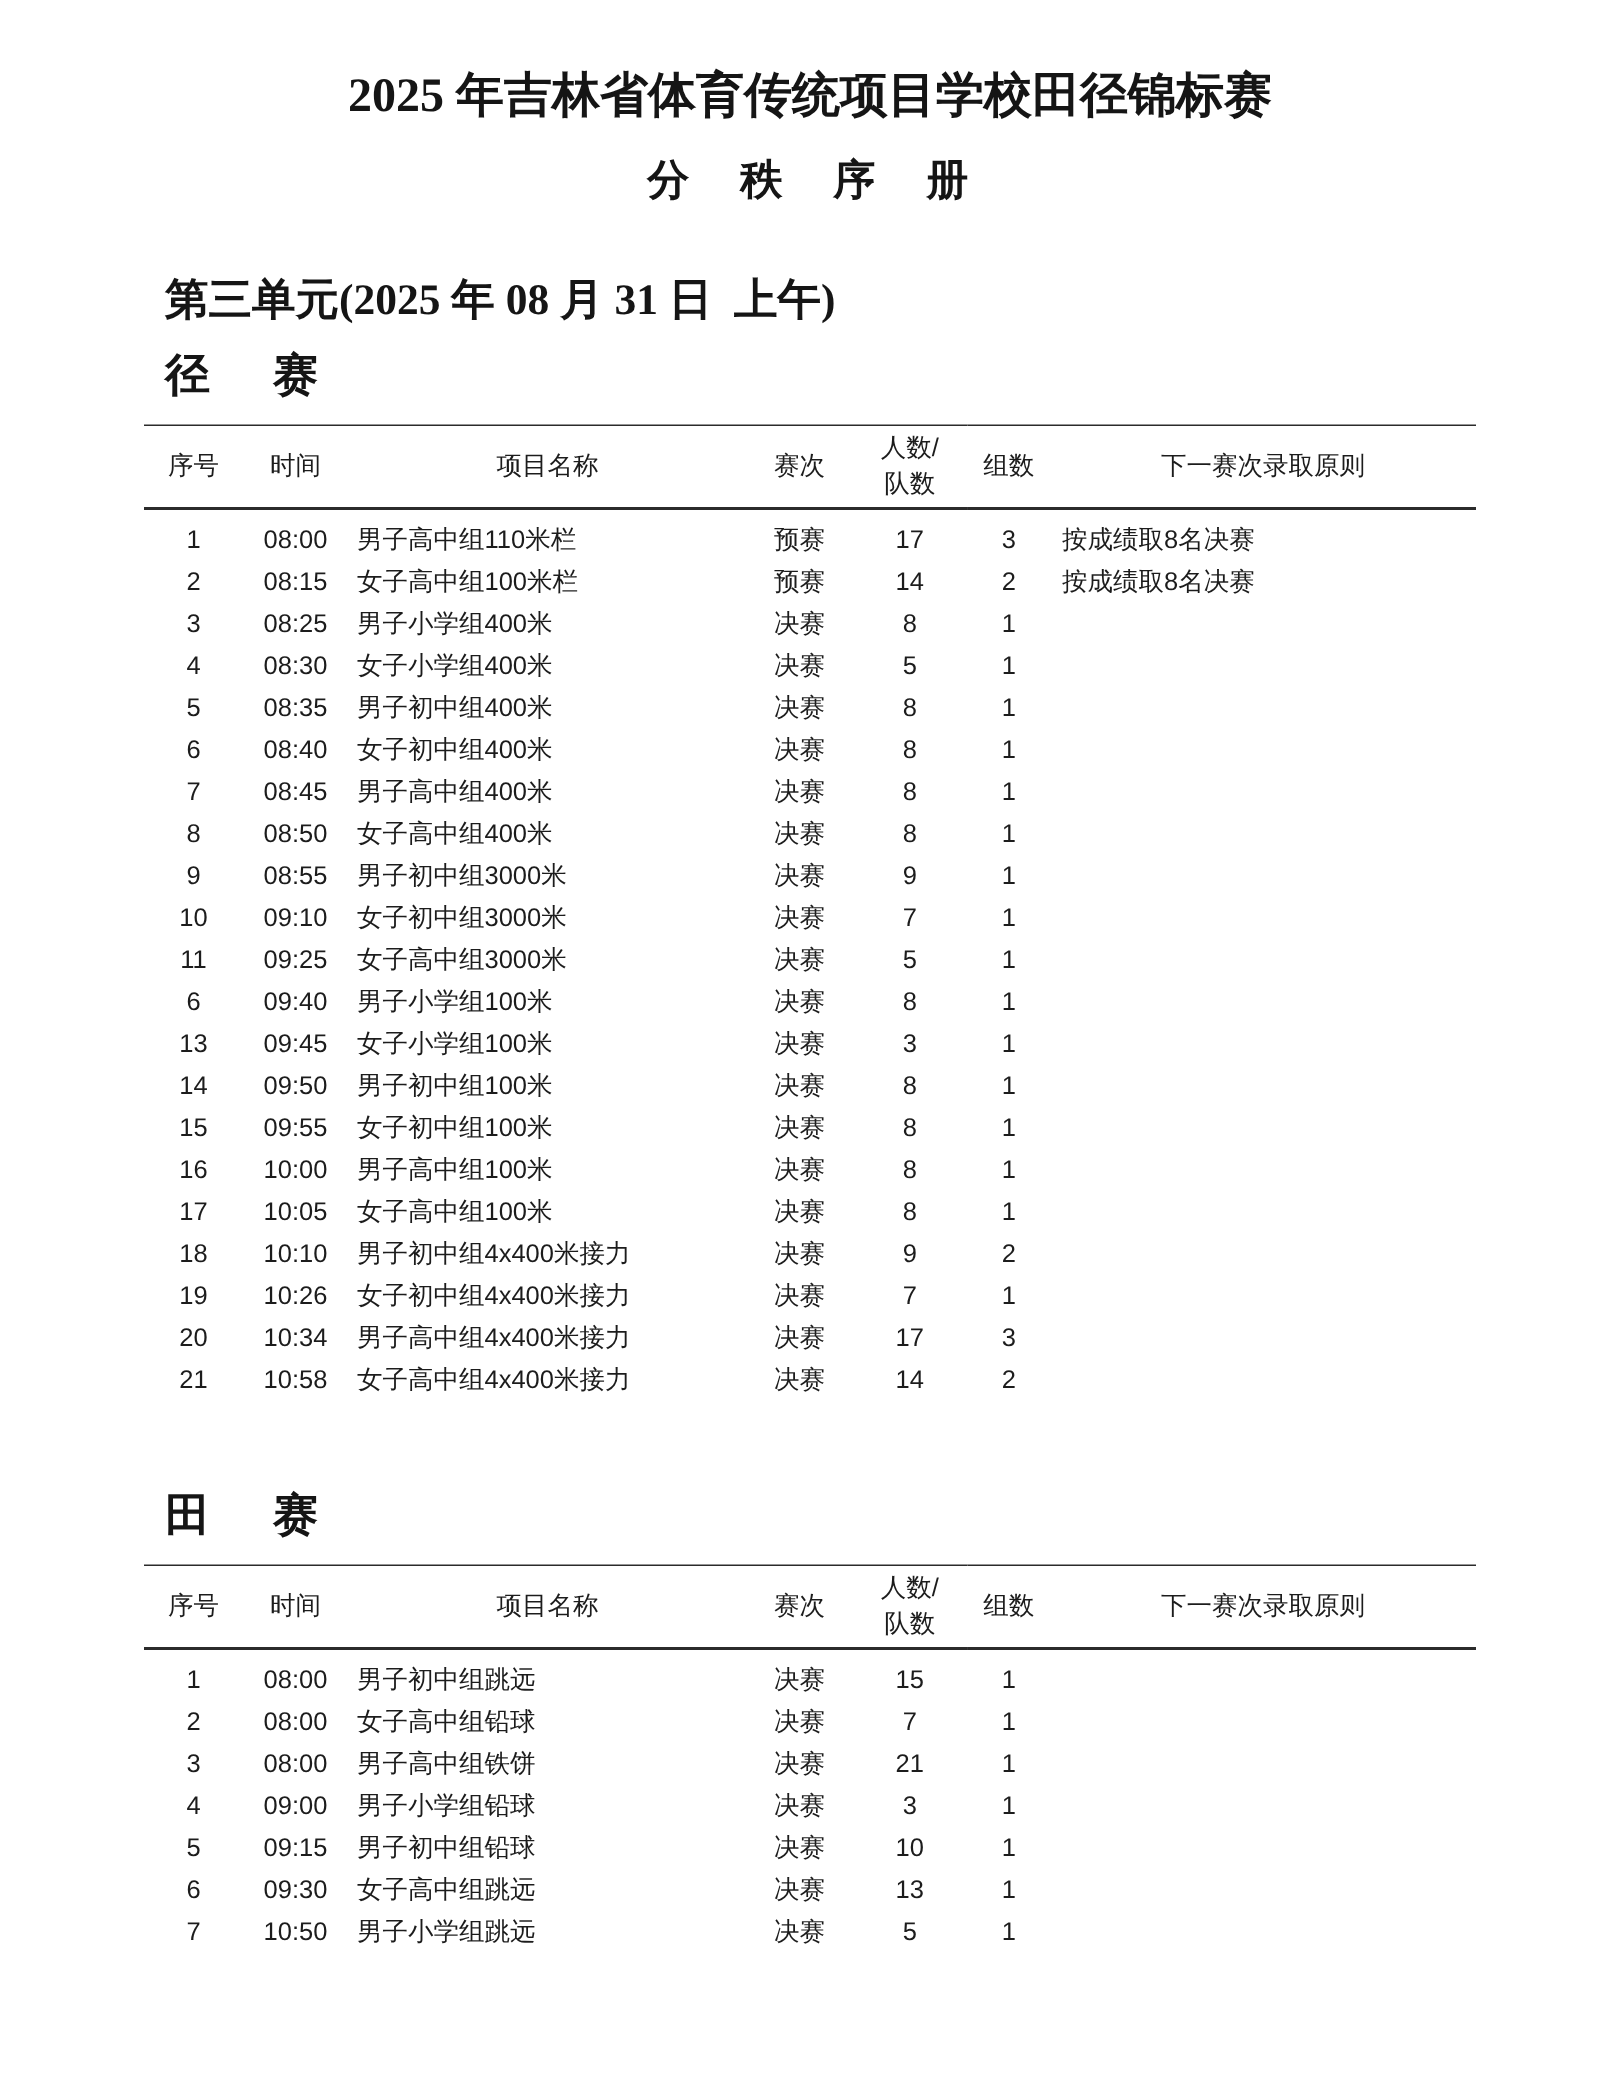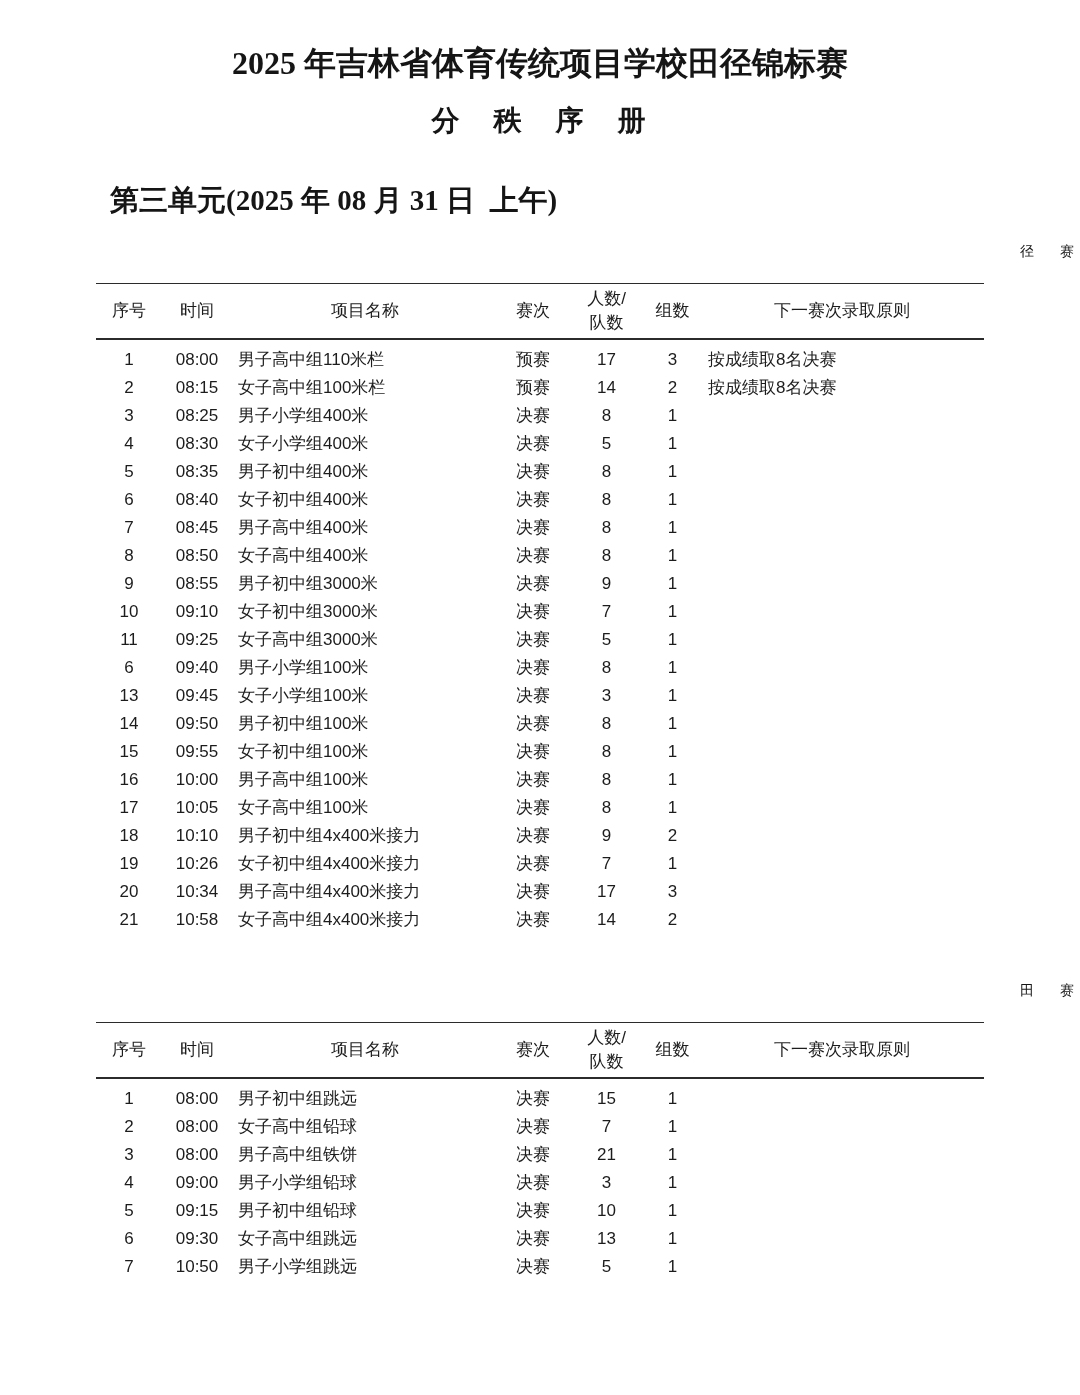--- a/index.html
+++ b/index.html
@@ -39,28 +39,27 @@
   .unit-heading {
     margin: 46px 0 0 110px;
     font-family: "Liberation Serif", "DejaVu Serif", serif;
     font-weight: bold;
     font-size: 29px;
     line-height: 34px;
     white-space: pre;
   }
   .section-heading {
     margin: 20px 0 0 110px;
-    font-weight: normal;
-    font-size: 14px;
+    font-weight: bold;
+    font-size: 30px;
     line-height: 28px;
     letter-spacing: 6px;
     white-space: pre;
-    text-align: right;
-  }
-  .section-2 .section-heading { margin-top: 42px; }
+  }
+  .section-2 .section-heading { margin-top: 63px; }
 
   table.sched {
     border-collapse: collapse;
     table-layout: fixed;
     width: 888px;
     margin: 18px 0 0 96px;
     font-size: 17px;
     color: #1c1c1c;
   }
   table.sched thead tr {

